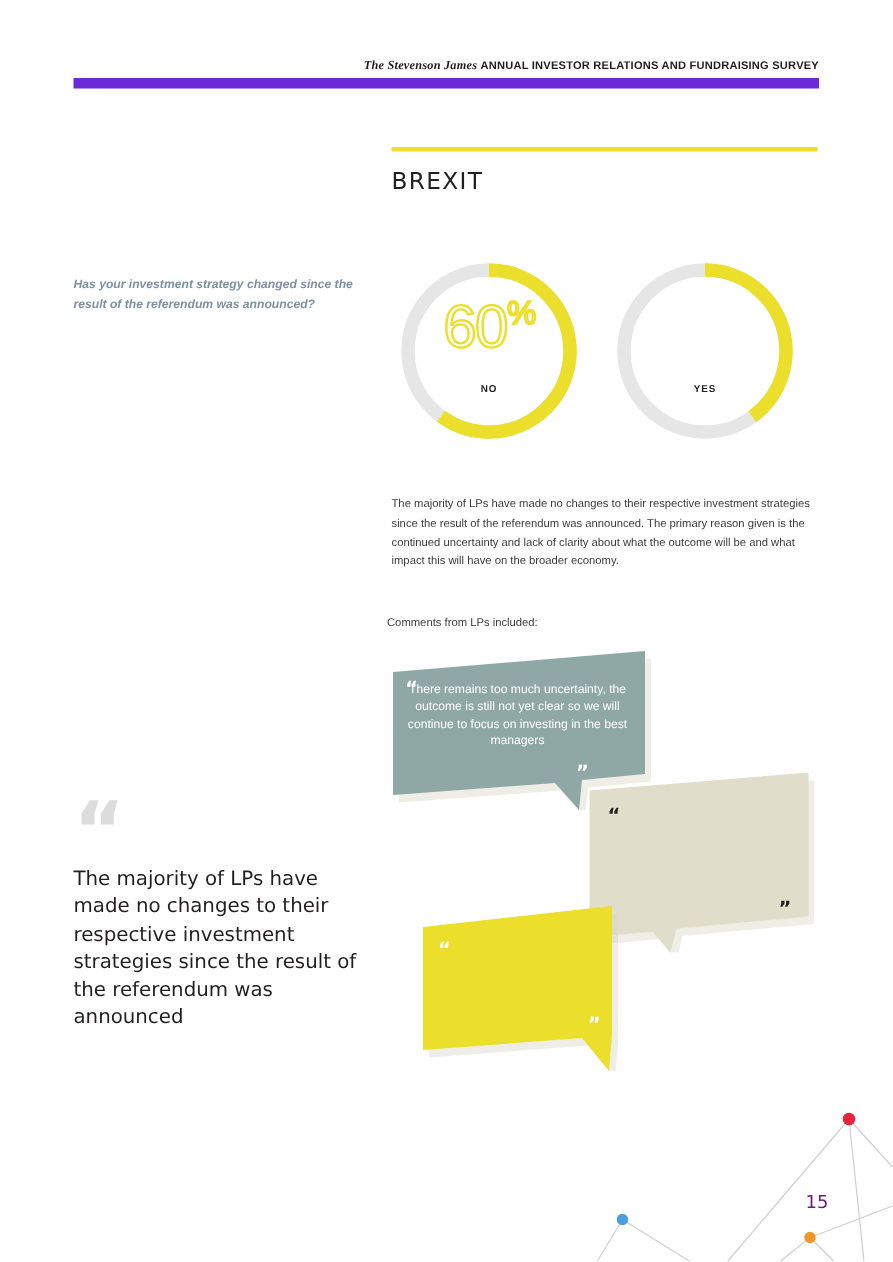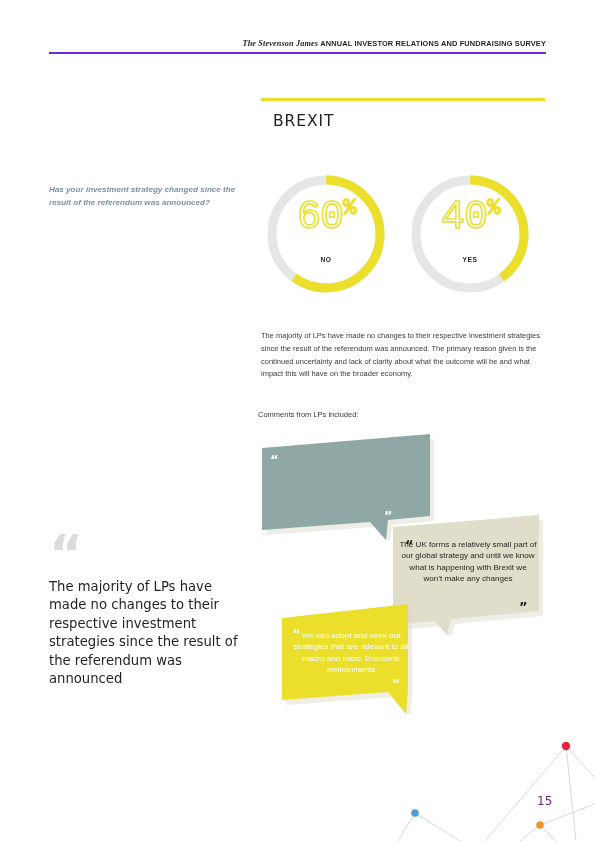--- a/index.html
+++ b/index.html
@@ -16,21 +16,21 @@
     color: #231f20;
   }
 
   
   .page-header {
     position: absolute;
     left: 49px;
     top: 30px;
     width: 497px;
     height: 22px;
-    border-bottom: 2px solid #6d28d9;
+    border-bottom: 7px solid #6d28d9;
     text-align: right;
   }
   .header-text {
     font-size: 7.4px;
     letter-spacing: 0.15px;
     color: #231f20;
     position: absolute;
     right: 0;
     bottom: 4px;
     white-space: nowrap;
@@ -56,21 +56,20 @@
   }
   .section-title {
     position: absolute;
     left: 261px;
     top: 112px;
     font-size: 15.5px;
     letter-spacing: 0.9px;
     color: #231f20;
     font-family: "DejaVu Sans", sans-serif;
     font-weight: 400;
-    margin-left: 12px;
   }
 
   
   .question {
     position: absolute;
     left: 49px;
     top: 183px;
     width: 200px;
     font-size: 8.1px;
     line-height: 13px;
@@ -86,21 +85,21 @@
     height: 124px;
   }
   .donut.no  { left: 264px; top: 172px; }
   .donut.yes { left: 408px; top: 172px; }
   .donut svg { display: block; }
   .donut-value {
     position: absolute;
     left: 0; right: 0;
     top: 26px;
     text-align: center;
-    font-family: Liberation Mono, monospace;
+    font-family: Liberation Sans, sans-serif;
     font-size: 40px;
     font-weight: 300;
     line-height: 40px;
     color: transparent;
     -webkit-text-stroke: 1.6px #ecdf2c;
     letter-spacing: -1px;
   }
   .donut-value .pct {
     font-size: 22px;
     vertical-align: top;
@@ -238,55 +237,51 @@
     <span>60</span><span class="pct">%</span>
   </div>
   <div class="donut-label">NO</div>
 </div>
 
 <div class="donut yes">
   <svg width="124" height="124" viewBox="0 0 124 124" aria-hidden="true">
     <circle cx="62" cy="62" r="54" fill="none" stroke="#e6e6e6" stroke-width="9"></circle>
     <circle cx="62" cy="62" r="54" fill="none" stroke="#ecdf2c" stroke-width="9" stroke-linecap="butt" stroke-dasharray="135.72 203.58" transform="rotate(-90 62 62)"></circle>
   </svg>
-  <div class="donut-value">
-    <span>40</span><span class="pct">%</span>
-  </div>
   <div class="donut-label">YES</div>
 </div>
 
 <div class="body-copy">The majority of LPs have made no changes to their respective investment strategies since the result of the referendum was announced. The primary reason given is the continued uncertainty and lack of clarity about what the outcome will be and what impact this will have on the broader economy.</div>
 <div class="comments-lead">Comments from LPs included:</div>
 
 <div class="bubble bubble-1">
   <svg width="178" height="108" viewBox="0 0 178 108" aria-hidden="true">
     <path d="M4,98 L4,16 L172,2 L172,84 L130,88 L128,108 L112,90 Z" fill="#d9d6c8" opacity="0.45" transform="translate(4,5)"></path>
     <path d="M4,98 L4,16 L172,2 L172,84 L130,88 L128,108 L112,90 Z" fill="#8fa8a5"></path>
   </svg>
   <span class="qmark q-open">“</span>
+  <div class="bubble-text">There remains too much uncertainty, the outcome is still not yet clear so we will continue to focus on investing in the best managers</div>
   <span class="qmark q-close">”</span>
 </div>
 
 <div class="bubble bubble-2">
   <svg width="152" height="120" viewBox="0 0 152 120" aria-hidden="true">
     <path d="M2,12 L148,0 L148,96 L60,104 L56,120 L44,106 L2,110 Z" fill="#d9d6c8" opacity="0.45" transform="translate(4,5)"></path>
     <path d="M2,12 L148,0 L148,96 L60,104 L56,120 L44,106 L2,110 Z" fill="#e0ddcb"></path>
   </svg>
   <span class="qmark q-open">“</span>
-  <div class="bubble-text">The UK forms a relatively small part of our global strategy and until we know what is happening with Brexit we won’t make any changes</div>
   <span class="qmark q-close">”</span>
 </div>
 
 <div class="bubble bubble-3">
   <svg width="140" height="110" viewBox="0 0 140 110" aria-hidden="true">
     <path d="M2,14 L128,0 L128,86 L126,110 L108,88 L2,96 Z" fill="#d9d6c8" opacity="0.45" transform="translate(4,5)"></path>
     <path d="M2,14 L128,0 L128,86 L126,110 L108,88 L2,96 Z" fill="#ecdf2c"></path>
   </svg>
   <span class="qmark q-open">“</span>
-  <div class="bubble-text">We can adopt and seek out strategies that are relevant to all macro and micro Economic environments</div>
   <span class="qmark q-close">”</span>
 </div>
 
 <div class="pull-mark">“</div>
 <div class="pull-quote">The majority of LPs have made no changes to their respective investment strategies since the result of the referendum was announced</div>
 
 <div class="page-number">15</div>
 
 <div class="decor">
   <svg width="215" height="115" viewBox="0 0 215 115" aria-hidden="true">

